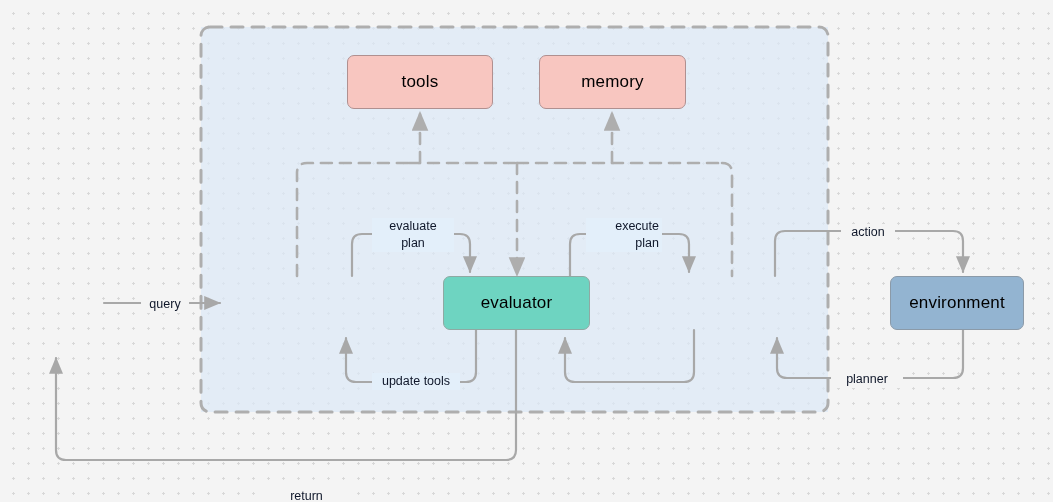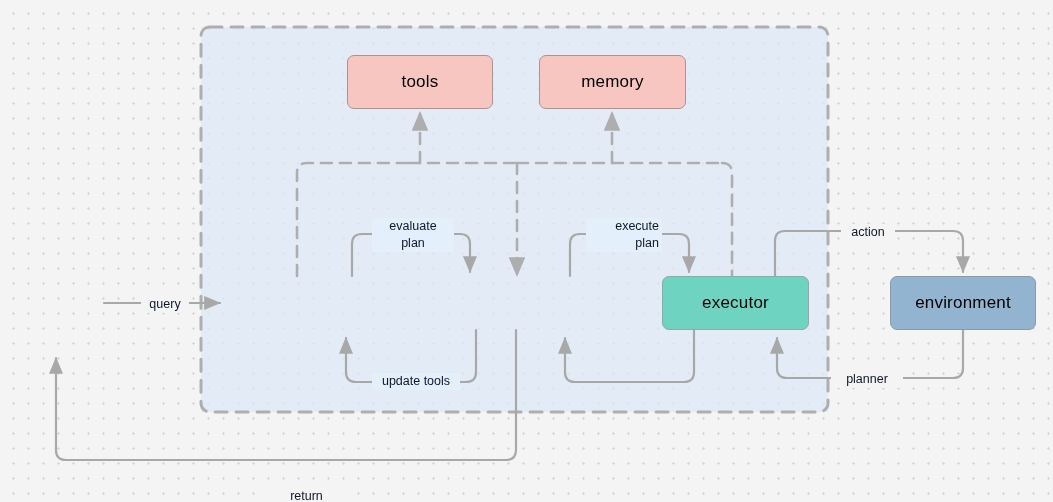--- a/index.html
+++ b/index.html
@@ -138,26 +138,26 @@
 
   <div class="node node-rect node-tools" style="left:347px; top:55px; width:146px; height:54px;">
     <span>tools</span>
   </div>
 
   <div class="node node-rect node-memory" style="left:539px; top:55px; width:147px; height:54px;">
     <span>memory</span>
   </div>
 
 
-
-  <div class="node node-rect node-executor" style="left:662px; top:276px; width:147px; height:54px;">
-    <span>executor</span>
+  <div class="node node-rect node-evaluator" style="left:443px; top:276px; width:147px; height:54px;">
+    <span>evaluator</span>
   </div>
 
-  <div class="node node-rect node-environment" style="left:890px; top:276px; width:146px; height:54px;">
+
+  <div class="node node-rect node-environment" style="left:890px; top:276px; width:134px; height:54px;">
     <span>environment</span>
   </div>
 
   <div class="edge-label boxed" style="left:141px; top:296px; width:42px;">query</div>
 
   <div class="edge-label boxed-blue" style="left:372px; top:218px; width:76px;">evaluate
 plan</div>
 
   <div class="edge-label boxed-blue" style="left:372px; top:373px; width:82px;">update tools</div>
 

